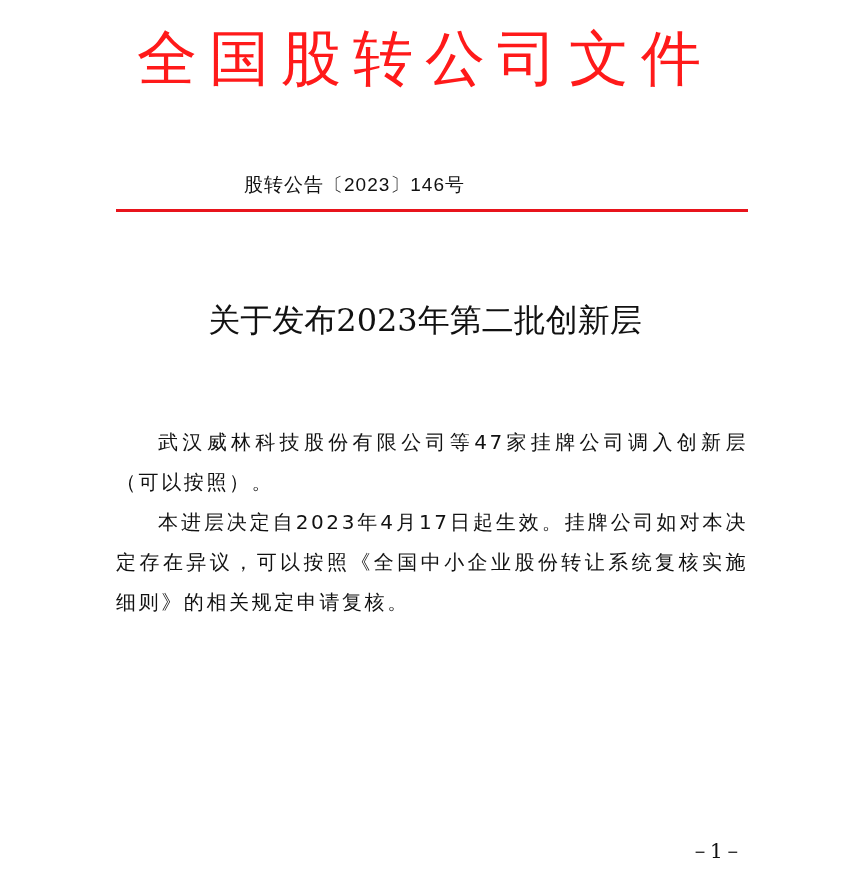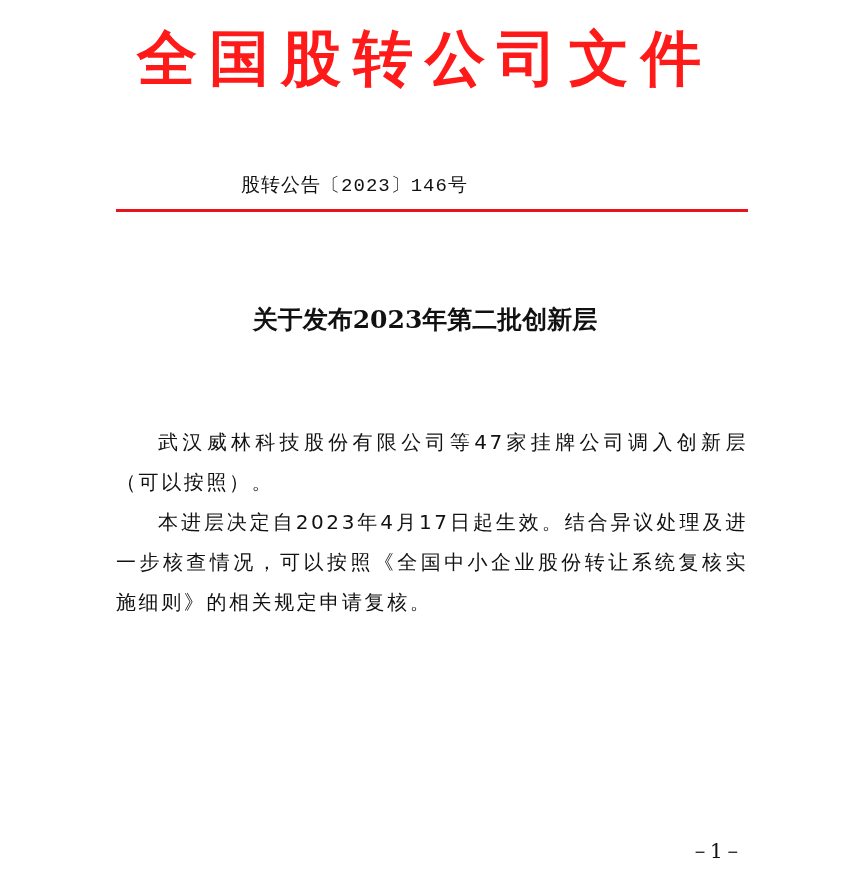--- a/index.html
+++ b/index.html
@@ -1,40 +1,40 @@
 <!DOCTYPE html>
 <html><head>
 <meta charset="utf-8">
 <style>
   html, body { margin: 0; padding: 0; background: #ffffff; }
   body { width: 850px; height: 887px; position: relative; overflow: hidden;
          font-family: "DejaVu Serif", "Liberation Serif", serif; color: #111; }
   .masthead { position: absolute; top: 22px; left: 0; width: 850px; text-align: center;
-              color: #ff1a1a; font-size: 60px; font-weight: bold; letter-spacing: 12px;
+              color: #ff1a1a; font-size: 60px; font-weight: normal; letter-spacing: 12px;
               font-family: "DejaVu Serif", serif; line-height: 72px; }
   .docno { position: absolute; top: 172px; left: 0; width: 709px; text-align: center;
-           font-size: 19px; letter-spacing: 1px; font-family: Liberation Mono, monospace; }
+           font-size: 19px; letter-spacing: 1px; font-family: Liberation Sans, sans-serif; }
   .rule { position: absolute; top: 209px; left: 116px; width: 632px; height: 3px; background: #e8141c; }
   .title { position: absolute; top: 300px; left: 0; width: 850px; text-align: center;
-           font-size: 25px; font-weight: bold; line-height: 40px; }
+           font-size: 32px; font-weight: normal; line-height: 40px; }
   .body { position: absolute; top: 422px; left: 116px; width: 632px;
           font-family: "DejaVu Sans", sans-serif; font-size: 20px; line-height: 40px;
           letter-spacing: 2.6px; text-align: justify; }
   .body p { margin: 0; text-indent: 42px; }
   .pagenum { position: absolute; top: 838px; left: 690px; font-size: 20px; }
 </style>
 </head>
 <body>
 
 <div class="masthead">全国股转公司文件</div>
 <div class="docno">股转公告〔2023〕146号</div>
 <div class="rule"></div>
 
 <div class="title">
   <div>关于发布2023年第二批创新层</div>
 </div>
 
 <div class="body">
   <p>武汉威林科技股份有限公司等47家挂牌公司调入创新层（可以按照）。</p>
-  <p>本进层决定自2023年4月17日起生效。结合异议处理及进一步核查情况，可以按照《全国中小企业股份转让系统复核实施细则》的相关规定申请复核。</p>
+  <p>本进层决定自2023年4月17日起生效。挂牌公司如对本决定存在异议，可以按照《全国中小企业股份转让系统复核实施细则》的相关规定申请复核。</p>
 </div>
 
 <div class="pagenum">－1－</div>
 
 </body></html>

